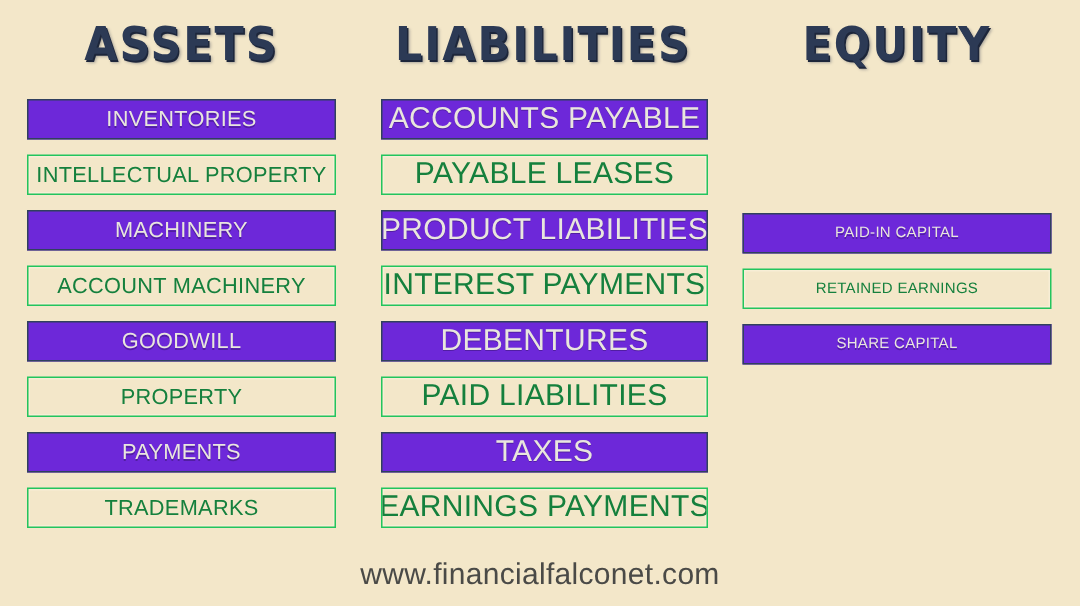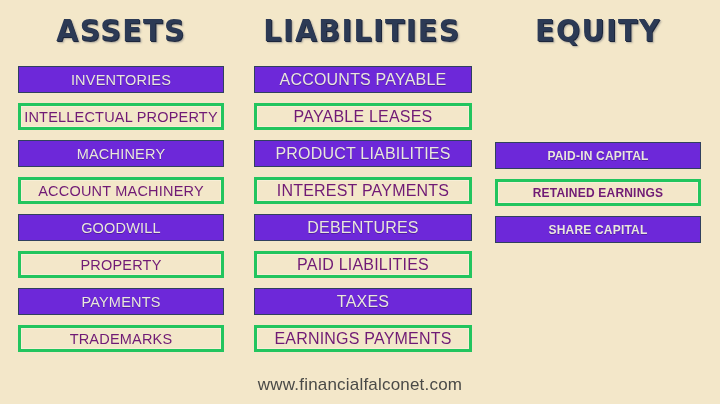--- a/index.html
+++ b/index.html
@@ -71,41 +71,41 @@
     overflow: hidden;
   }
   .item.filled {
     background: #6d28d9;
     color: #e9e6de;
     border: 1px solid #30405e;
     text-shadow: 0 1px 0 rgba(0,0,0,0.25);
   }
   .item.outlined {
     background: #f3e7c9;
-    color: #701a75;
-    border: 3px solid #22c55e;
+    color: #15803d;
+    border: 1px solid #22c55e;
   }
   
   .item.outlined {
     box-shadow: inset 0 0 0 1px #f7eed6;
   }
 
   
   #col-assets .item      { font-size: 14.5px; }
-  #col-liabilities .item { font-size: 16px; }
-  #col-equity .item      { font-size: 12px; font-weight: bold; }
+  #col-liabilities .item { font-size: 20px; }
+  #col-equity .item      { font-size: 10px; }
 
   
   .footer {
     position: absolute;
     left: 0;
     bottom: 9px;
     width: 720px;
     text-align: center;
-    font-size: 17px;
+    font-size: 20px;
     color: #4a4a47;
     letter-spacing: 0.2px;
   }
 </style>
 </head>
 <body>
 
 <div class="board">
 
   <div class="headers">

